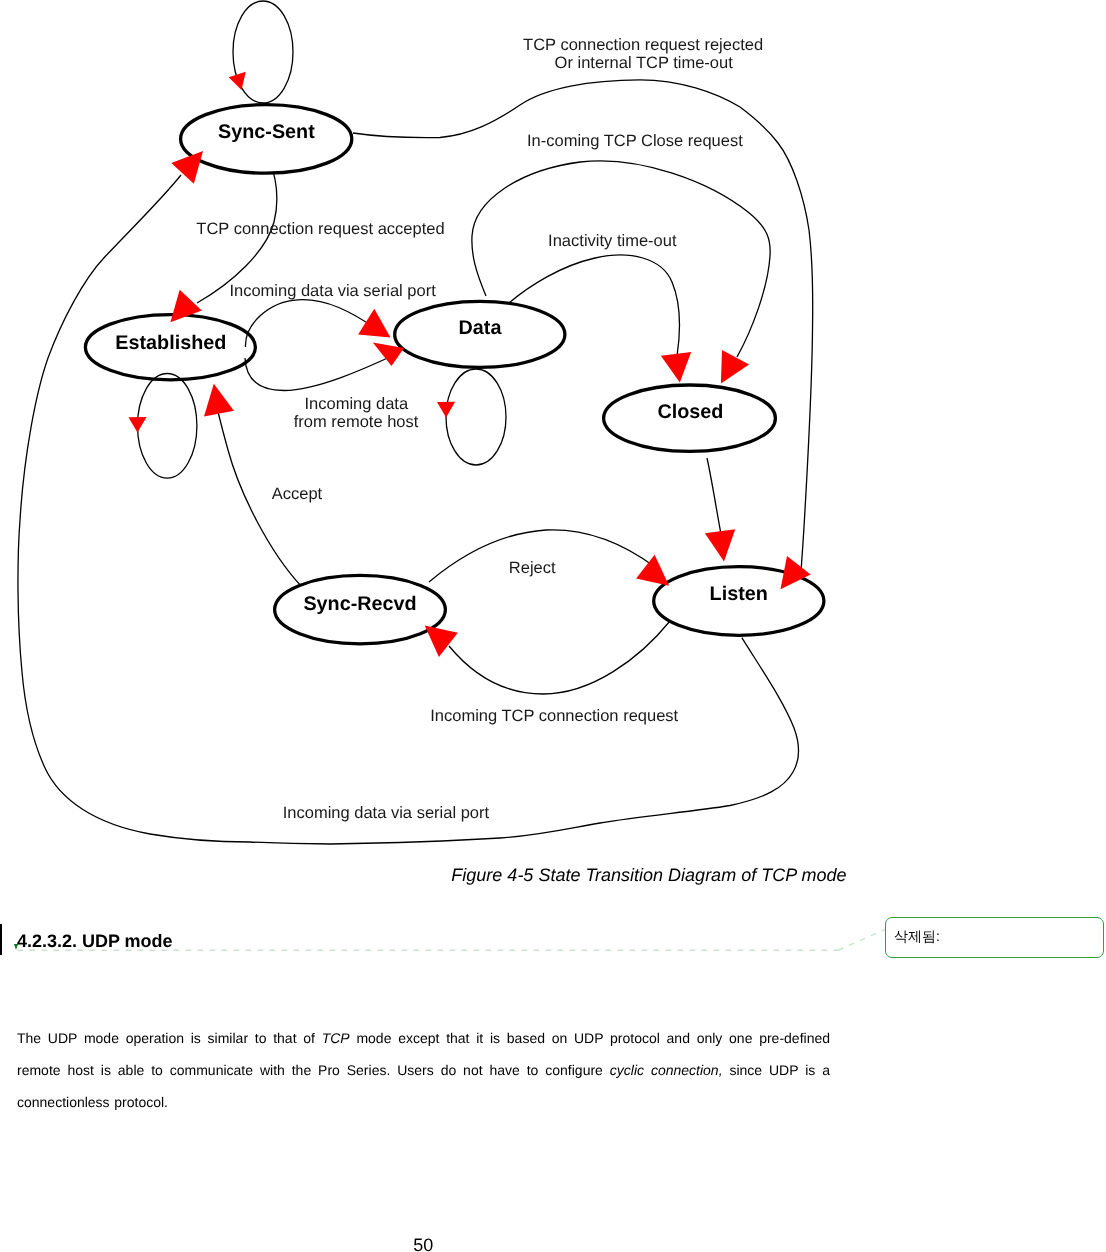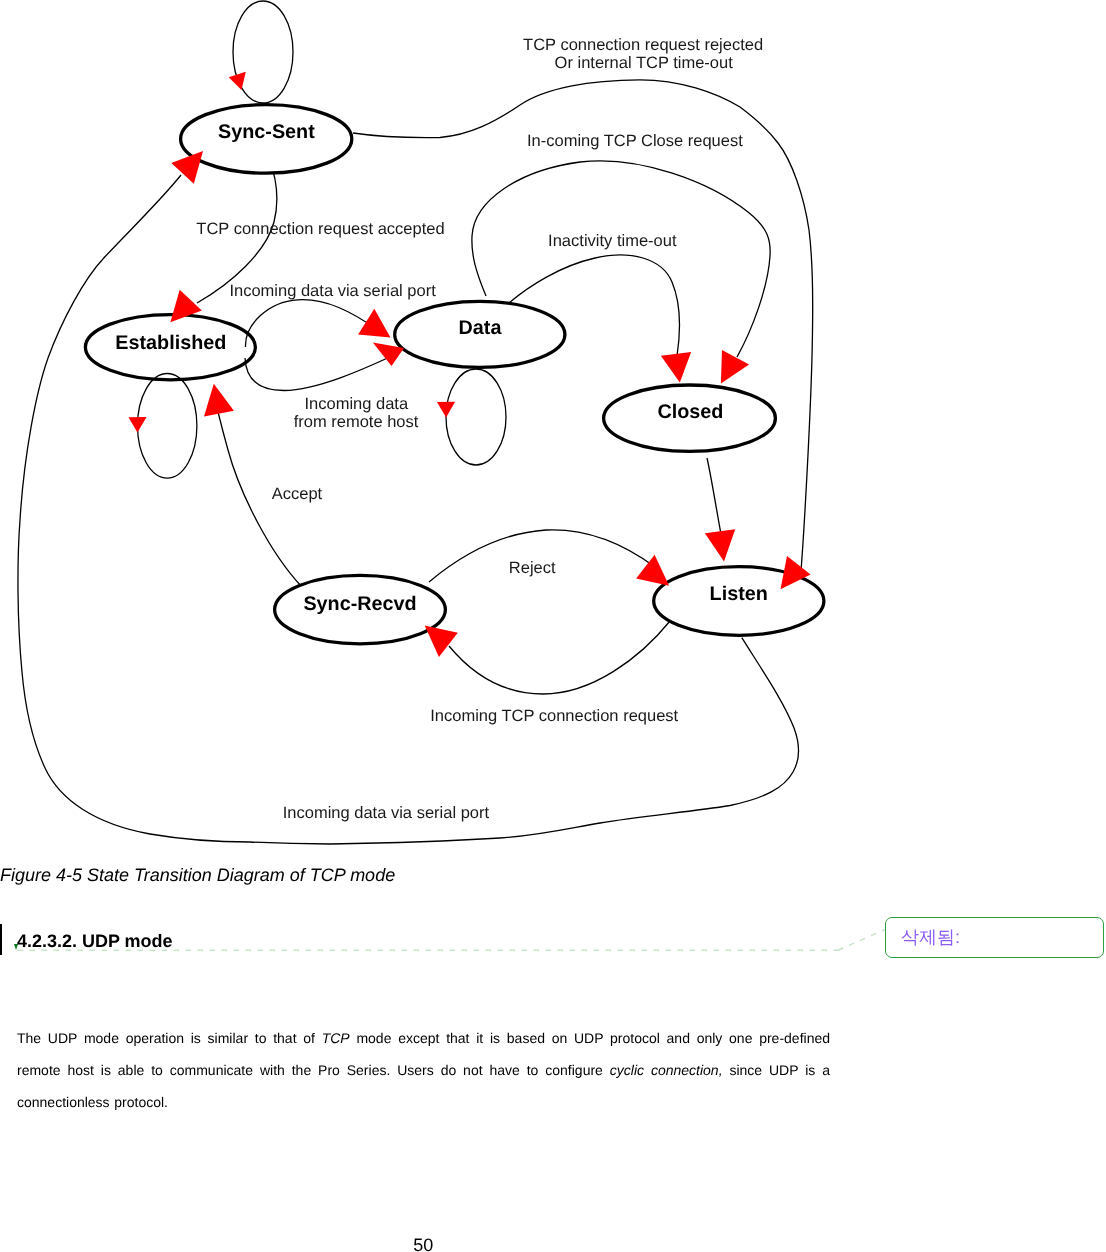--- a/index.html
+++ b/index.html
@@ -1,26 +1,26 @@
 <!DOCTYPE html>
 <html><head>
 <meta charset="utf-8">
 <title>State Transition Diagram of TCP mode</title>
 <style>
   html,body{margin:0;padding:0;-webkit-font-smoothing:antialiased;}
   *{-webkit-font-smoothing:antialiased;text-rendering:geometricPrecision;}
   body{transform:translateZ(0);width:1106px;height:1252px;background:#ffffff;font-family:"Liberation Sans",sans-serif;color:#000;position:relative;overflow:hidden;}
   #diagram{position:absolute;left:0;top:0;width:1106px;height:860px;}
   .page{position:absolute;left:0;top:0;width:1106px;height:1252px;}
-  .caption{position:absolute;left:0;top:864.6px;width:846.5px;text-align:left;font-style:italic;font-size:18px;line-height:21px;}
+  .caption{position:absolute;left:0;top:864.6px;width:846.5px;text-align:right;font-style:italic;font-size:18px;line-height:21px;}
   .revmark{position:absolute;left:0px;top:924px;width:2px;height:31px;background:#000;}
   .revtri{position:absolute;left:13.6px;top:943.8px;width:0;height:0;border-left:2.7px solid transparent;border-right:2.7px solid transparent;border-top:6.4px solid #0a7a1e;}
   .revline{position:absolute;left:17px;top:944px;width:826px;height:13px;}
   .revline2{position:absolute;left:838px;top:927px;width:50px;height:26px;}
-  .balloon{position:absolute;left:885px;top:917px;width:219px;height:41px;border:1.3px solid #2f9e41;border-radius:7px;box-sizing:border-box;font-size:18px;display:flex;align-items:center;padding-left:15px;color:#8b5cf6;}
+  .balloon{position:absolute;left:885px;top:917px;width:219px;height:41px;border:1.3px solid #2f9e41;border-radius:7px;box-sizing:border-box;font-size:14px;display:flex;align-items:center;padding-left:8px;color:#000000;}
   .heading{position:absolute;left:16.9px;top:931px;font-size:18px;font-weight:bold;line-height:21px;}
   .para{position:absolute;left:17px;top:1022px;width:813px;margin:0;font-size:14px;line-height:32px;text-align:justify;text-justify:inter-word;word-spacing:0.8px;}
   .para i{font-style:italic;}
   .pagenum{position:absolute;left:0;top:1235px;width:846.5px;text-align:center;font-size:18px;line-height:21px;}
 </style>
 </head>
 <body>
 
 <div class="page">
 

